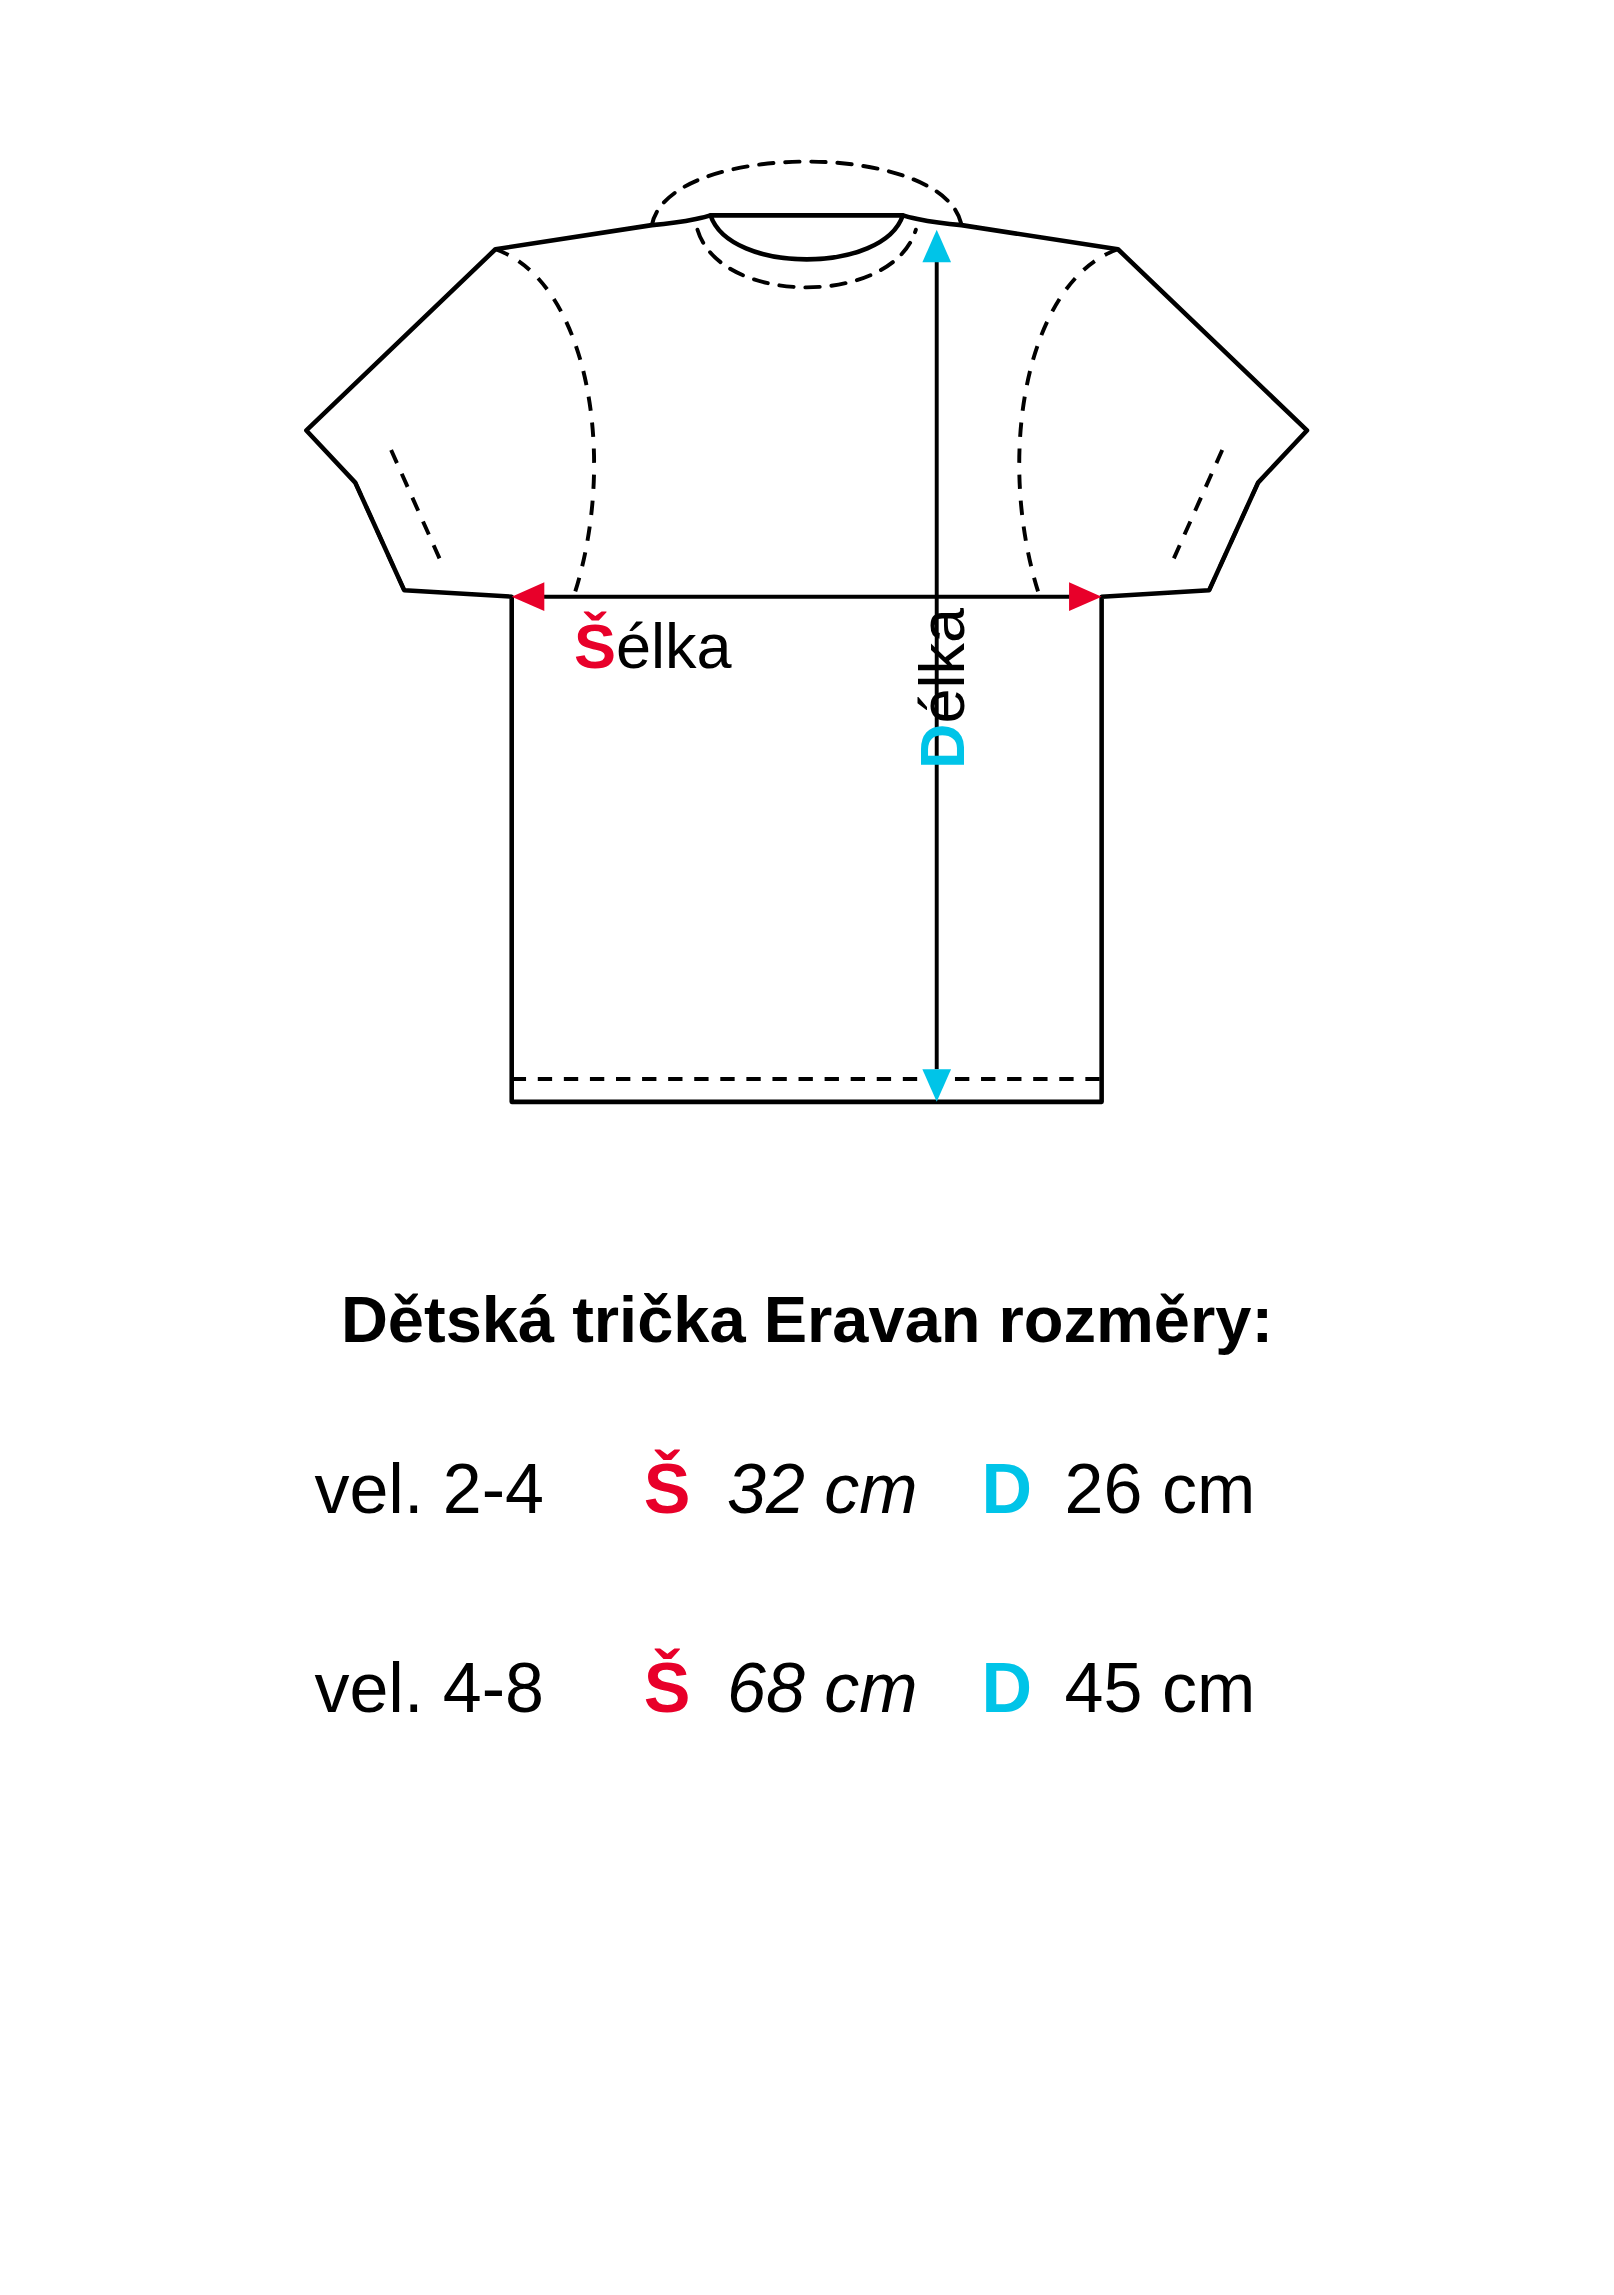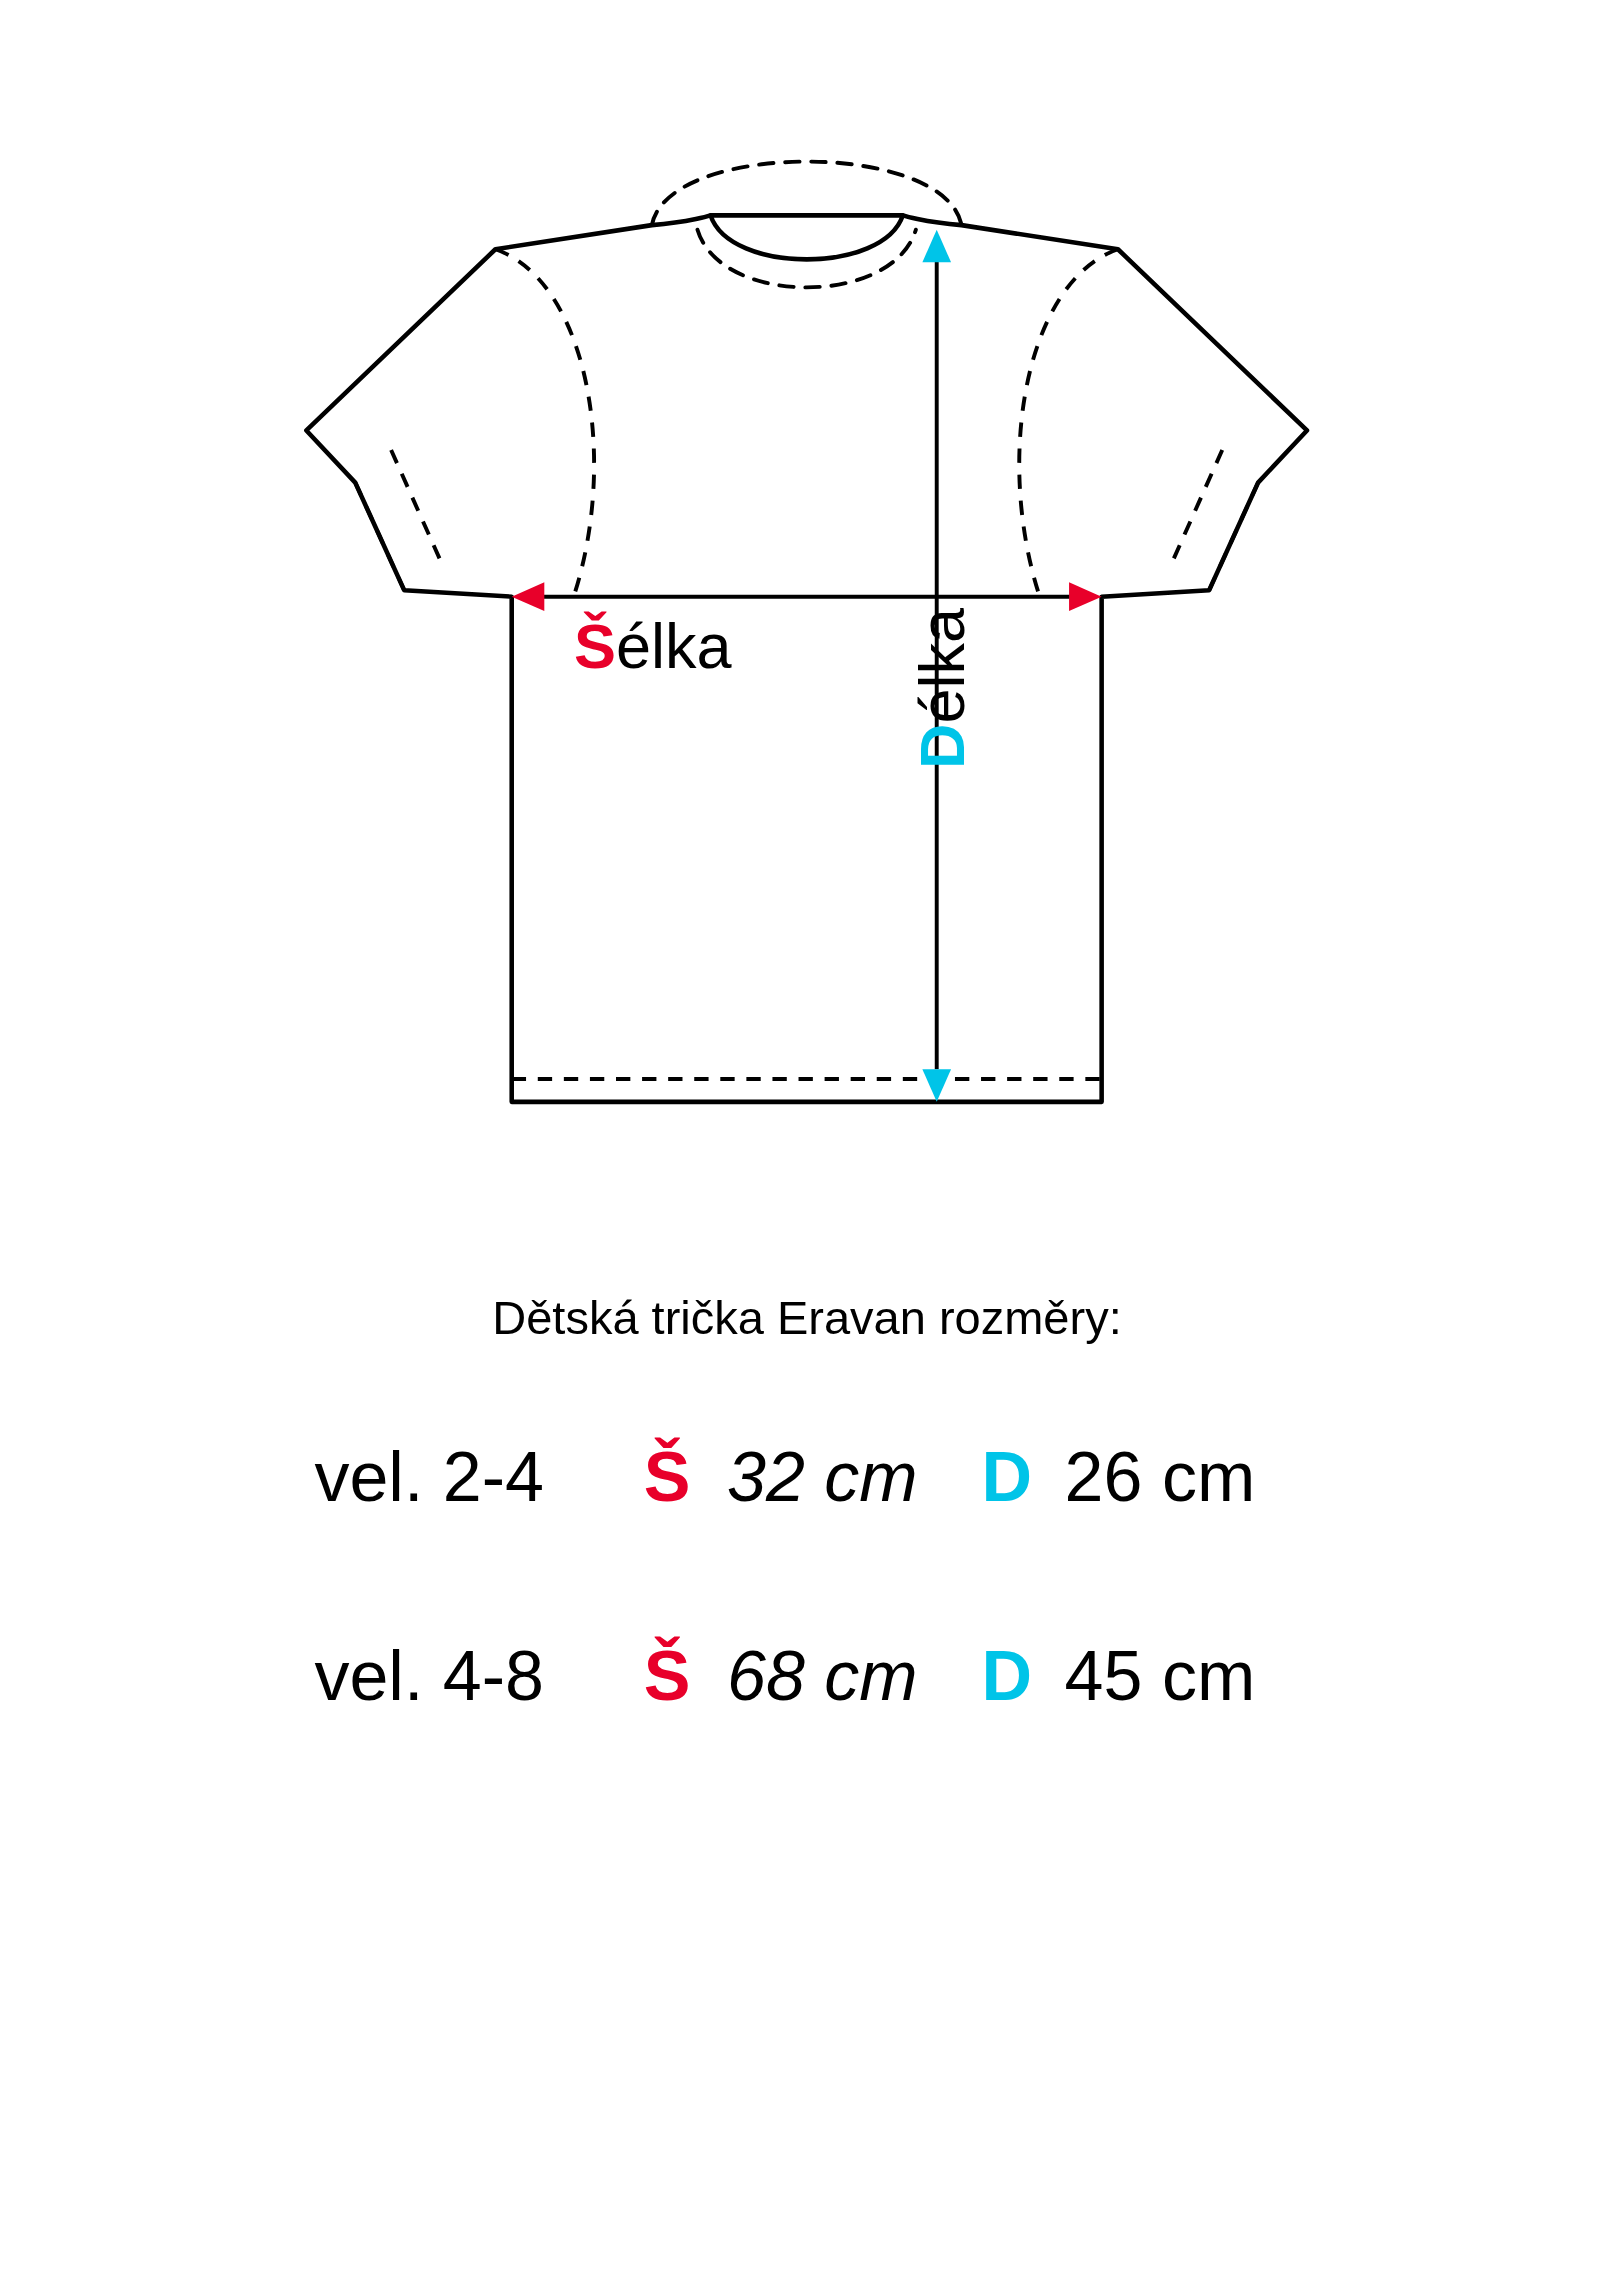--- a/index.html
+++ b/index.html
@@ -66,24 +66,24 @@
 
   
   .table-block {
     position: absolute;
     left: 0;
     top: 1278px;
     width: 1614px;
     text-align: center;
   }
   .table-title {
-    font-size: 47px;
-    font-weight: 400;
+    font-size: 65px;
+    font-weight: 700;
     letter-spacing: 0px;
-    margin: 12px 0 72px 0;
+    margin: 4px 0 72px 0;
     font-family: "Liberation Sans", sans-serif;
   }
   .size-row {
     font-size: 70px;
     font-weight: 400;
     margin: 0 0 99px 0;
     white-space: nowrap;
     font-family: "Liberation Sans", sans-serif;
   }
   .size-row .cell {

